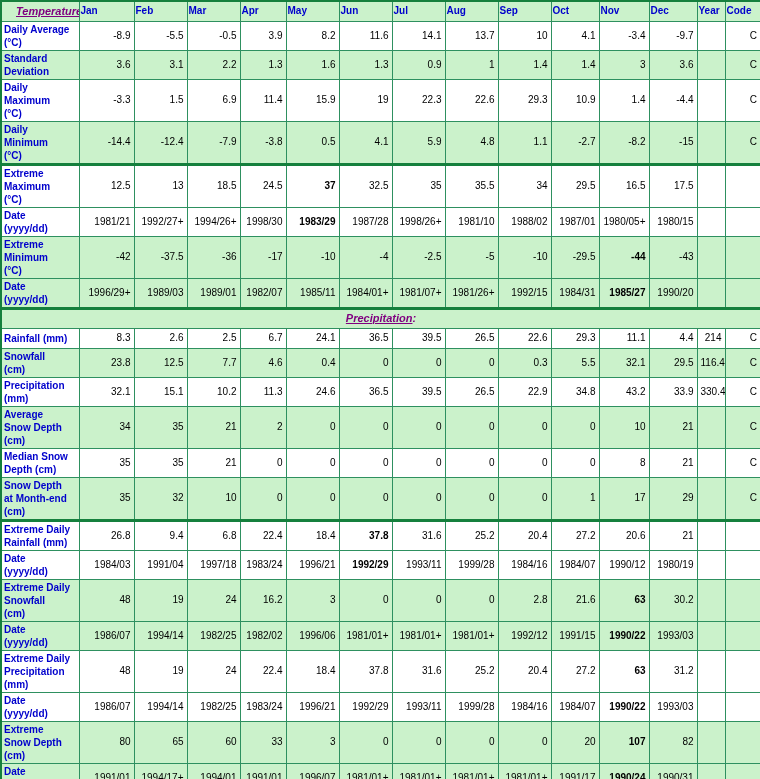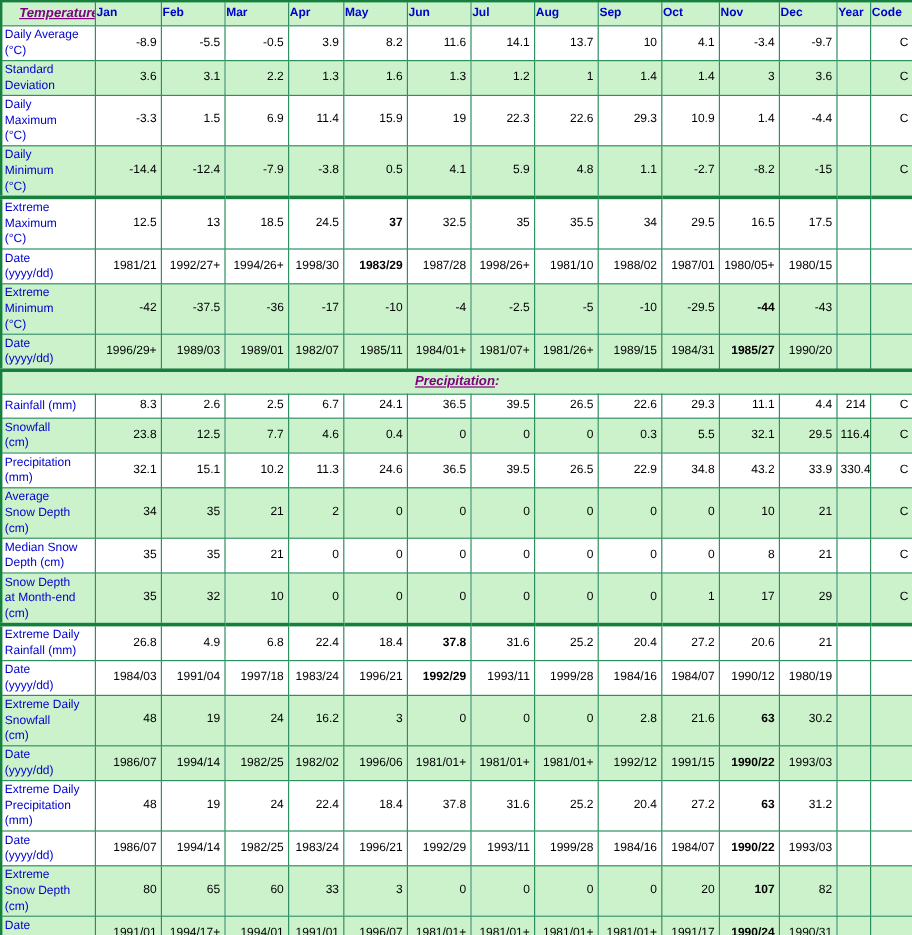--- a/index.html
+++ b/index.html
@@ -16,21 +16,21 @@
     line-height: 12px;
     color: #000000;
     text-align: right;
     vertical-align: middle;
     padding: 1px 3px;
     overflow: hidden;
   }
   td.label-cell {
     text-align: left;
     color: #0000cc;
-    font-weight: normal;
+    font-weight: bold;
     white-space: pre-line;
     line-height: 13px;
     padding: 1px 2px;
   }
   td.month-header {
     color: #0000cc;
     font-weight: bold;
     text-align: left;
     padding: 1px 1px;
   }
@@ -114,21 +114,21 @@
       </tr>
       <tr class="bg-green h2">
         <td class="label-cell">Standard
 Deviation</td>
         <td>3.6</td>
         <td>3.1</td>
         <td>2.2</td>
         <td>1.3</td>
         <td>1.6</td>
         <td>1.3</td>
-        <td>1.2</td>
+        <td>0.9</td>
         <td>1</td>
         <td>1.4</td>
         <td>1.4</td>
         <td>3</td>
         <td>3.6</td>
         <td></td>
         <td>C</td>
       </tr>
       <tr class="bg-white h3">
         <td class="label-cell">Daily
@@ -228,21 +228,21 @@
         <td class="label-cell">Date
 (yyyy/dd)</td>
         <td>1996/29+</td>
         <td>1989/03</td>
         <td>1989/01</td>
         <td>1982/07</td>
         <td>1985/11</td>
         <td>1984/01+</td>
         <td>1981/07+</td>
         <td>1981/26+</td>
-        <td>1989/15</td>
+        <td>1992/15</td>
         <td>1984/31</td>
         <td class="record">1985/27</td>
         <td>1990/20</td>
         <td></td>
         <td></td>
       </tr>
       <tr class="bg-green h1 thick-top">
         <td colspan="15" class="section-cell"><a class="section-link">Precipitation</a><span class="section-colon">:</span></td>
       </tr>
       <tr class="bg-white h1">
@@ -351,21 +351,21 @@
         <td>1</td>
         <td>17</td>
         <td>29</td>
         <td></td>
         <td>C</td>
       </tr>
       <tr class="bg-white h2 thick-top">
         <td class="label-cell">Extreme Daily
 Rainfall (mm)</td>
         <td>26.8</td>
-        <td>4.9</td>
+        <td>9.4</td>
         <td>6.8</td>
         <td>22.4</td>
         <td>18.4</td>
         <td class="record">37.8</td>
         <td>31.6</td>
         <td>25.2</td>
         <td>20.4</td>
         <td>27.2</td>
         <td>20.6</td>
         <td>21</td>

